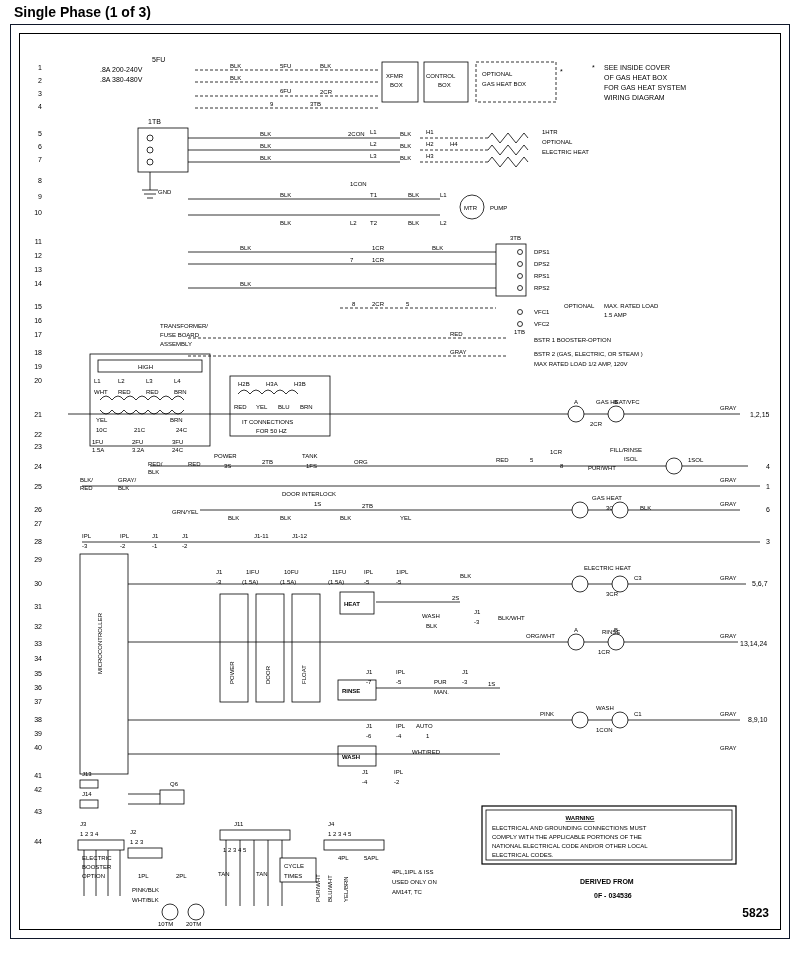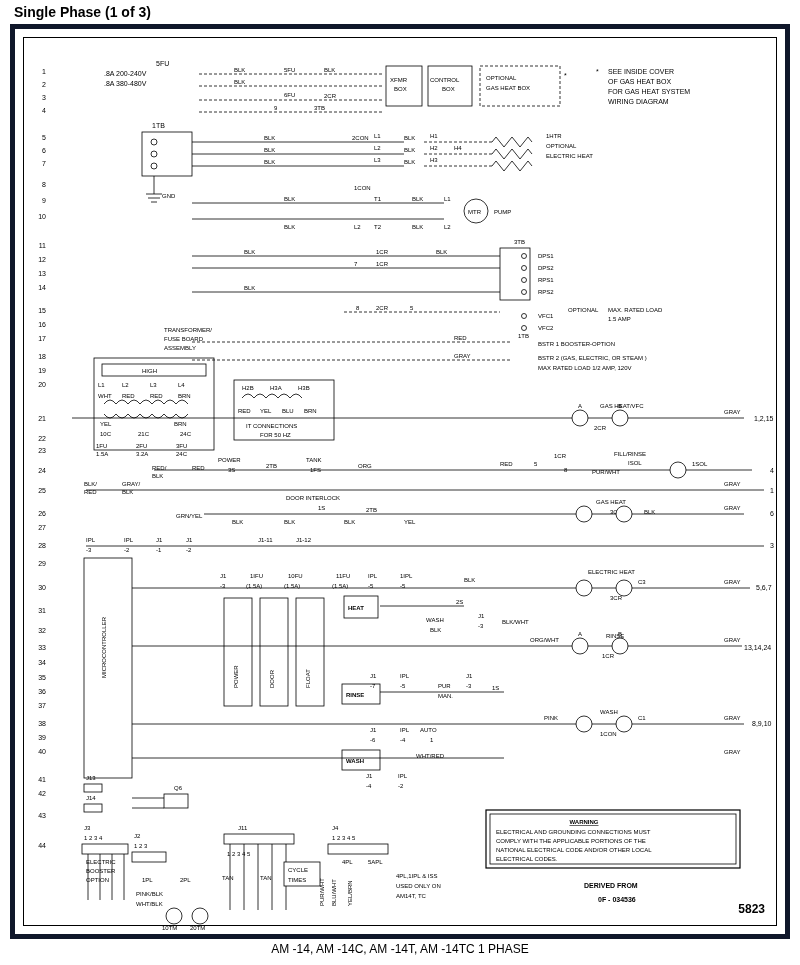--- a/index.html
+++ b/index.html
@@ -23,21 +23,21 @@
     font-weight: bold;
     font-size: 14px;
     text-align: right;
   }
   .outer-frame {
     position: absolute;
     top: 24px;
     left: 10px;
     width: 780px;
     height: 915px;
-    border: 5px solid #0f172a;
+    border: 1px solid #0f172a;
     box-sizing: border-box;
   }
   .inner-frame {
     position: absolute;
     top: 8px;
     left: 8px;
     right: 8px;
     bottom: 8px;
     border: 1px solid #000;
     box-sizing: border-box;
@@ -626,14 +626,13 @@
         <g>
           <text class="lbl lbl-b" x="560" y="850">DERIVED FROM</text>
           <text class="lbl lbl-b" x="574" y="864">0F - 034536</text>
         </g>
 
       </svg>
     </div>
     <div class="revnum">5823</div>
   </div>
 
-  <div class="caption">AM -14, AM -14C, AM -14T, AM -14TC 1 PHASE</div>
 </div>
 
 </body></html>

